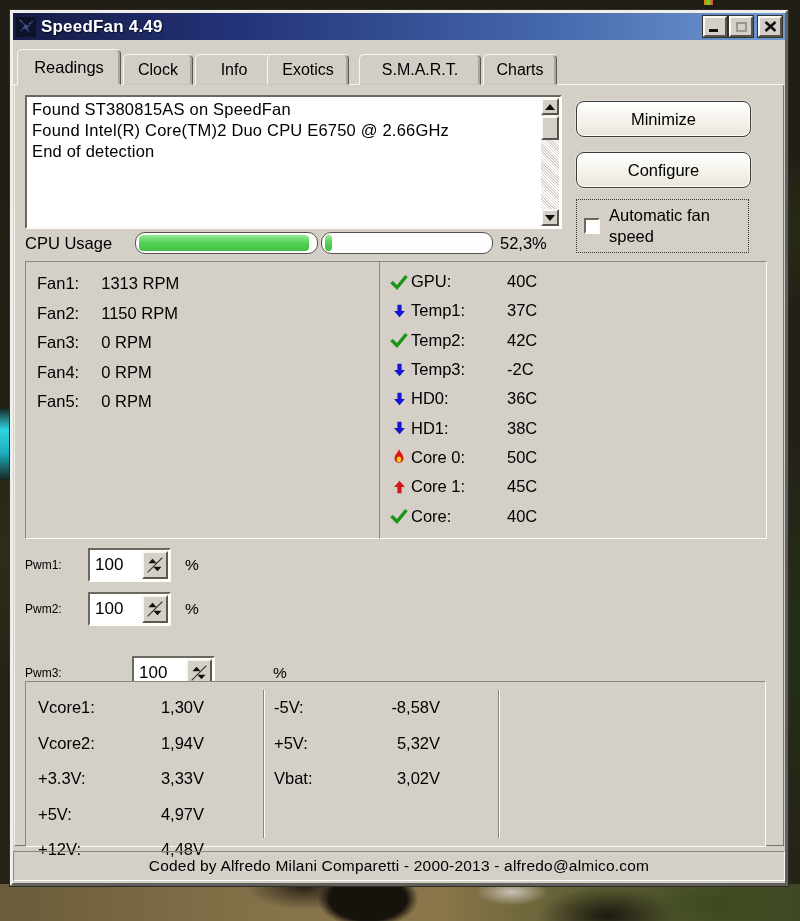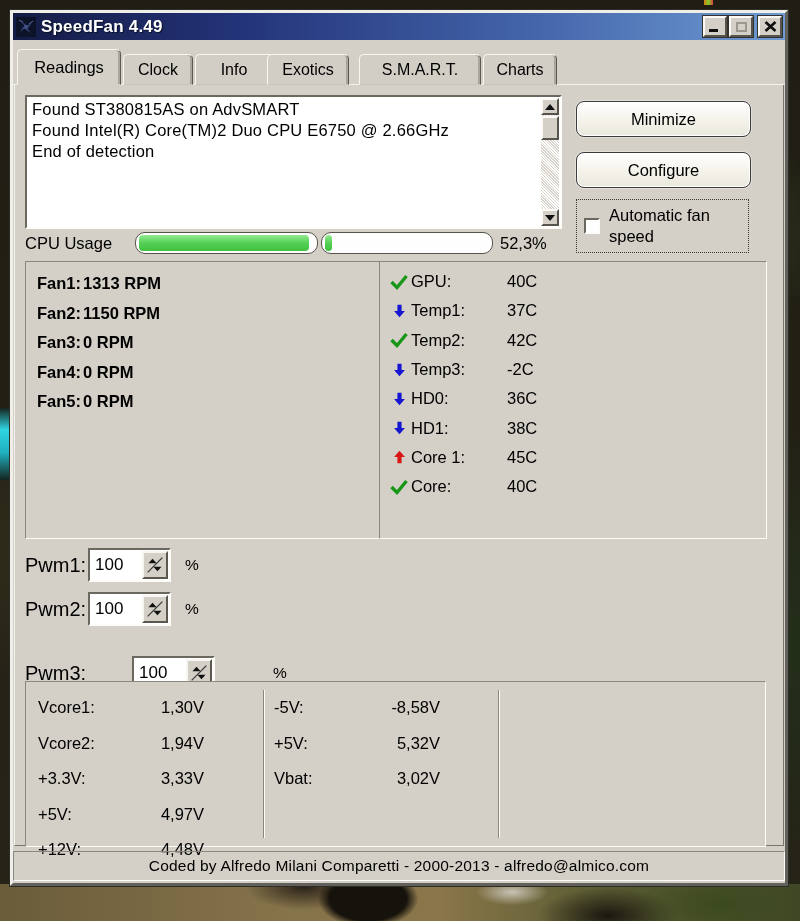--- a/index.html
+++ b/index.html
@@ -107,37 +107,37 @@
     background:linear-gradient(#93ea93,#55d055 50%,#3fc13f); }
   .cpu-pct { position:absolute; left:487px; top:221px; font-size:16.5px; z-index:5; }
 
   
   .panel { position:absolute; background:#d4d0c8; z-index:5;
     border:1px solid; border-color:#8a887e #fdfcf8 #fdfcf8 #8a887e; }
   .panel.fans { left:12px; top:248px; width:356px; height:278px; padding:7px 0 0 11px; }
   .panel.temps { left:366px; top:248px; width:388px; height:278px; padding:5px 0 0 7px; }
   .panel.volts { left:12px; top:668px; width:741px; height:166px; }
 
-  .fan-row { height:29.5px; display:flex; align-items:center; gap:2px; font-size:16.5px;font-weight:bold; }
+  .fan-row { height:29.5px; display:flex; align-items:center; gap:22px; font-size:16.5px; }
   .temp-row { height:29.3px; display:flex; align-items:center; font-size:16.5px; }
   .temp-icon { width:24px; display:flex; justify-content:center; flex:0 0 auto; }
   .temp-label { width:96px; }
   .vcol { position:absolute; top:8px; }
   .vcol.c1 { left:12px; } .vcol.c2 { left:248px; }
   .volt-row { height:35.5px; display:flex; align-items:center; font-size:16.5px; }
   .volt-label { width:88px; }
   .volt-value { width:78px; text-align:right; }
   .vdiv { position:absolute; top:8px; bottom:8px; width:2px;
     border-left:1px solid #8a887e; border-right:1px solid #fdfcf8; }
   .vdiv.d1 { left:237px; } .vdiv.d2 { left:472px; }
 
   
   .pwm-row { position:absolute; left:12px; height:34px; display:flex; align-items:center; z-index:5; }
   .pwm-row.r1 { top:535px; } .pwm-row.r2 { top:579px; } .pwm-row.r3 { top:643px;gap:44px; }
-  .pwm-label { width:63px; font-size:20px; }
+  .pwm-label { width:63px; font-size:12px; }
   .pwm-box { display:flex; width:83px; height:34px; background:#fff; align-items:stretch;
     border:2px solid; border-color:#6a685f #fdfcf8 #fdfcf8 #6a685f; }
   .pwm-value { flex:1; font-size:17px; padding:5px 0 0 5px; }
   .spinbtn { width:26px; margin:1px; background:#d4d0c8; flex:0 0 auto;
     border:2px solid; border-color:#f8f6f0 #5a584f #5a584f #f8f6f0;
     display:flex; align-items:center; justify-content:center; }
   .pwm-unit { margin-left:14px; font-size:15.5px; }
 
   
   .statusbar { position:absolute; left:0; top:838px; width:772px; height:30px; z-index:5;
@@ -181,21 +181,21 @@
   <div class="tab active" style="left:4px; top:36px; width:104px; height:36px;">Readings</div>
   <div class="tab" style="left:110px; top:41px; width:70px; height:31px;">Clock</div>
   <div class="tab" style="left:182px; top:41px; width:78px; height:31px;">Info</div>
   <div class="tab" style="left:254px; top:41px; width:82px; height:31px;">Exotics</div>
   <div class="tab" style="left:346px; top:41px; width:122px; height:31px;">S.M.A.R.T.</div>
   <div class="tab" style="left:470px; top:41px; width:74px; height:31px;">Charts</div>
   <div class="tabline"></div>
   <div class="page"></div>
 
   <div class="logbox">
-    <div class="logline">Found ST380815AS on AdvSMART</div>
+    <div class="logline">Found ST380815AS on SpeedFan</div>
     <div class="logline">Found Intel(R) Core(TM)2 Duo CPU E6750 @ 2.66GHz</div>
     <div class="logline">End of detection</div>
     <div class="vscroll">
       <span class="sbtn up">
           <span class="tri-up"></span>
         </span>
       <span class="sthumb"></span>
       <span class="sbtn down">
           <span class="tri-down"></span>
         </span>
@@ -292,20 +292,30 @@
       <span class="temp-icon">
           <svg width="15" height="18" viewBox="0 0 18 18">
             <path d="M6.5 1.5 L11.5 1.5 L11.5 9 L15.5 9 L9 16.5 L2.5 9 L6.5 9 Z" fill="#1616d0"></path>
           </svg>
         </span>
       <span class="temp-label">HD1:</span>
         <span>38C</span>
     </div>
     <div class="temp-row">
       <span class="temp-icon">
+          <svg width="16" height="19" viewBox="0 0 18 20">
+            <path d="M9 0.5 C10 4 14 6.5 14 11 A5 5 0 0 1 4 11 C4 7.5 7.5 5 9 0.5 Z" fill="#e01414"></path>
+            <ellipse cx="9" cy="12" rx="2.4" ry="3.2" fill="#ffd914"></ellipse>
+          </svg>
+        </span>
+      <span class="temp-label">Core 0:</span>
+        <span>50C</span>
+    </div>
+    <div class="temp-row">
+      <span class="temp-icon">
           <svg width="15" height="18" viewBox="0 0 18 18">
             <path d="M6.5 16.5 L11.5 16.5 L11.5 9 L15.5 9 L9 1.5 L2.5 9 L6.5 9 Z" fill="#d81616"></path>
           </svg>
         </span>
       <span class="temp-label">Core 1:</span>
         <span>45C</span>
     </div>
     <div class="temp-row">
       <span class="temp-icon">
           <svg width="20" height="18" viewBox="0 0 18 18">

